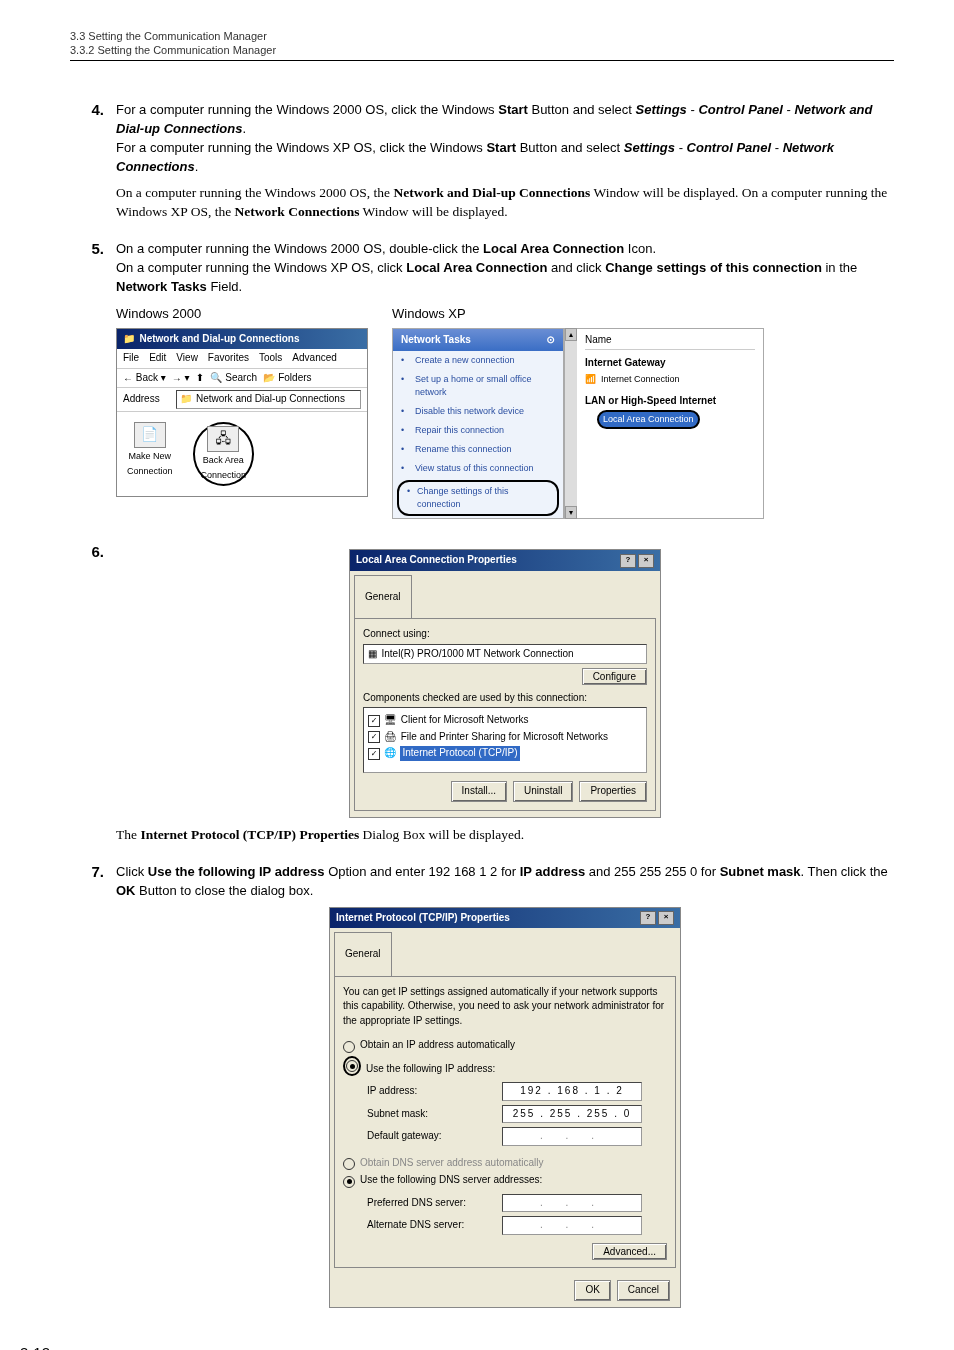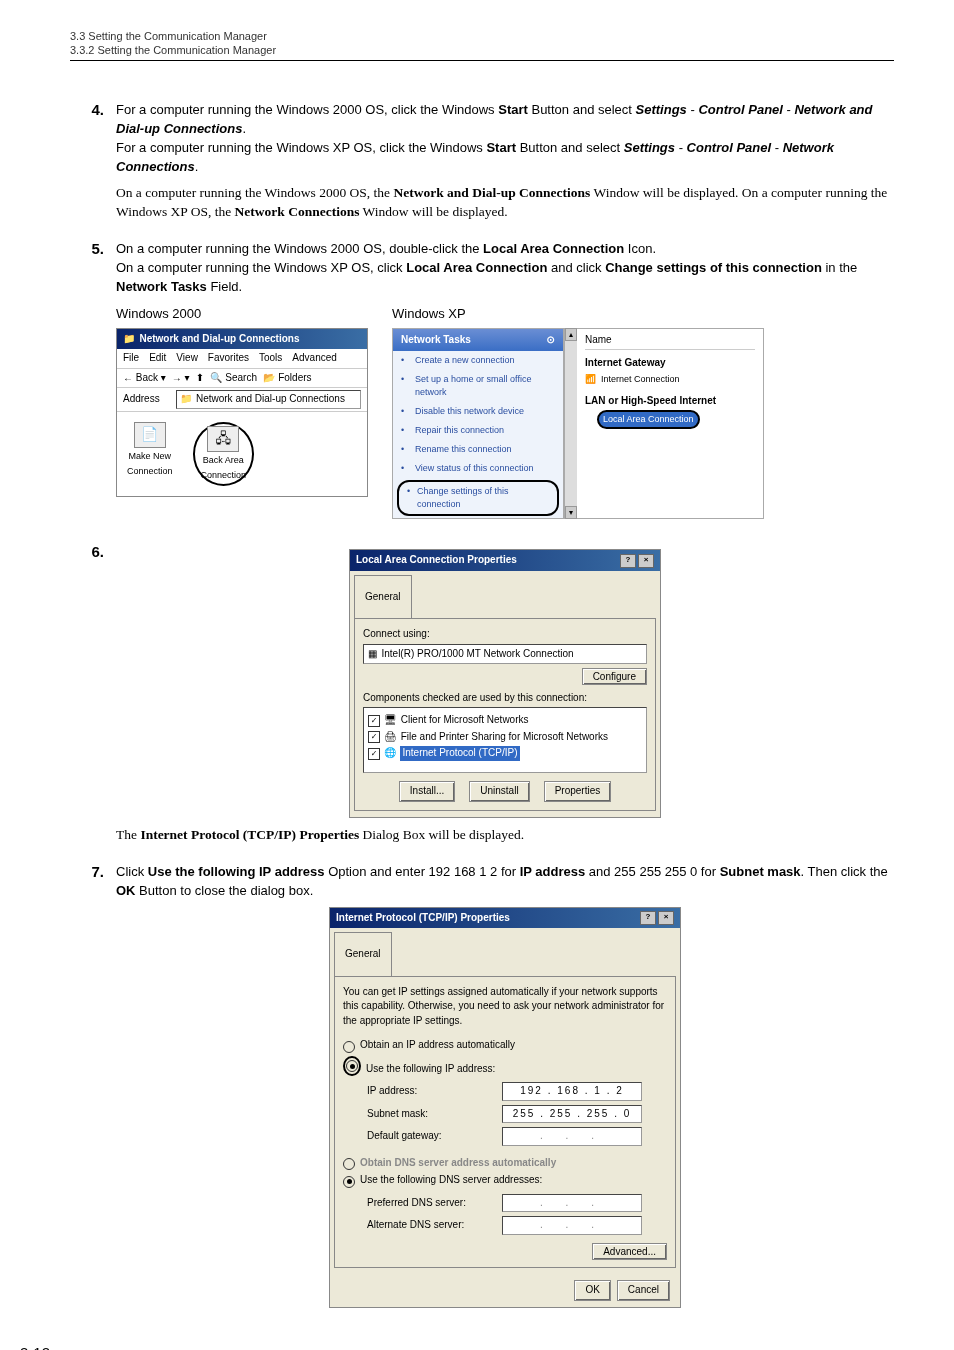--- a/index.html
+++ b/index.html
@@ -360,21 +360,21 @@
       padding: 1px 4px;
       font-size: 10px;
       width: 130px;
       text-align: center;
       letter-spacing: 2px;
     }
     .ip-input.blank {
       letter-spacing: 10px;
       color: #888;
     }
-    .disabled { color: #888; font-weight: bold; }
+    .disabled { color: #888; }
     .footer-btns {
       display: flex;
       justify-content: flex-end;
       gap: 6px;
       padding: 6px 10px;
     }
     .page-num {
       font-size: 15px;
       margin-top: 30px;
       margin-left: -50px;
@@ -530,21 +530,21 @@
                     <span class="checkbox">✓</span>
                     <span>🖨</span>
                     <span>File and Printer Sharing for Microsoft Networks</span>
                   </div>
                 <div class="comp-item">
                     <span class="checkbox">✓</span>
                     <span>🌐</span>
                     <span class="selected-item">Internet Protocol (TCP/IP)</span>
                   </div>
               </div>
-              <div class="btn-row" style="justify-content:center;gap:14px;">
+              <div class="btn-row" style="justify-content:flex-end;gap:6px;">
                 <span class="btn">Install...</span>
                 <span class="btn">Uninstall</span>
                 <span class="btn">Properties</span>
               </div>
             </div>
           </div>
         </div>
       </div>
 
       <div class="serif">

